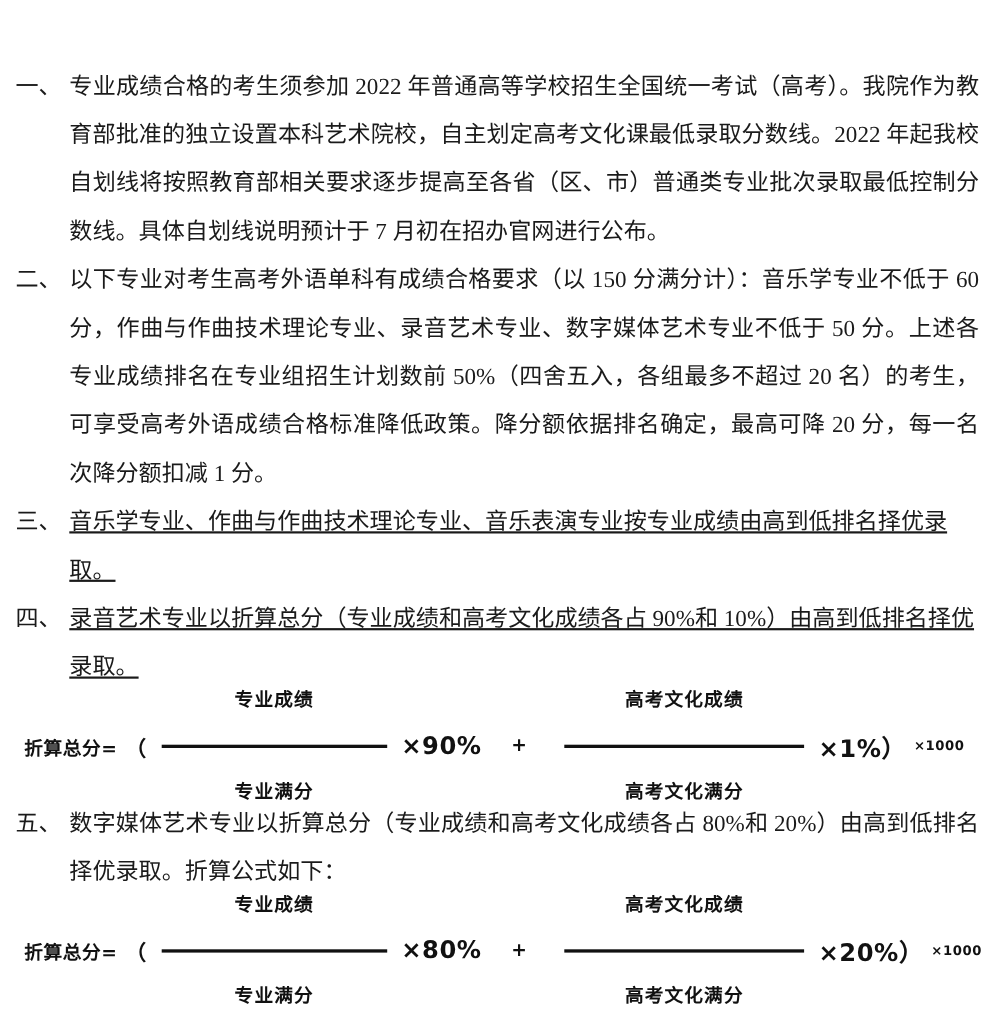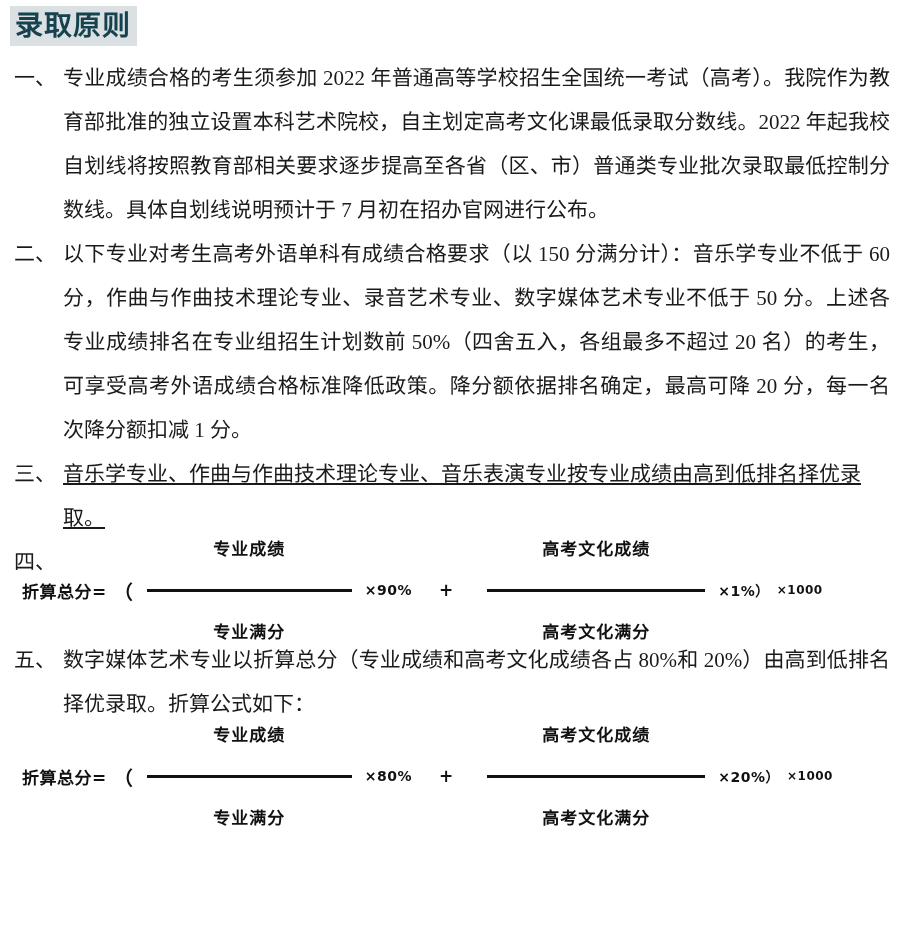--- a/index.html
+++ b/index.html
@@ -136,21 +136,21 @@
   .frac .bar {
     height: 3px;
     background: #111111;
     margin: 3px 0;
     align-self: stretch;
   }
   .frac.f-narrow { min-width: 205px; }
   .frac.f-wide   { min-width: 218px; justify-content: center; }
 
   .f-mult {
-    font-size: 14px;
+    font-size: 22px;
     white-space: nowrap;
     margin-left: 9px;
     letter-spacing: 0.5px;
   }
   .f-plus {
     font-size: 17px;
     margin-left: 27px;
     margin-right: 30px;
   }
   .f-tail {
@@ -158,43 +158,41 @@
     white-space: nowrap;
     margin-left: 7px;
     letter-spacing: 0.5px;
   }
 </style>
 </head>
 <body>
 
 <div class="page">
 
-  <div class="doc-title-wrap">
-    <span class="doc-title">录取原则</span>
-  </div>
 
   <div class="content">
 
     <div class="item">
       <span class="marker">一、</span>
       <p class="para">专业成绩合格的考生须参加 2022 年普通高等学校招生全国统一考试（高考）。我院作为教育部批准的独立设置本科艺术院校，自主划定高考文化课最低录取分数线。2022 年起我校自划线将按照教育部相关要求逐步提高至各省（区、市）普通类专业批次录取最低控制分数线。具体自划线说明预计于 7 月初在招办官网进行公布。</p>
     </div>
 
     <div class="item">
       <span class="marker">二、</span>
       <p class="para">以下专业对考生高考外语单科有成绩合格要求（以 150 分满分计）：音乐学专业不低于 60 分，作曲与作曲技术理论专业、录音艺术专业、数字媒体艺术专业不低于 50 分。上述各专业成绩排名在专业组招生计划数前 50%（四舍五入，各组最多不超过 20 名）的考生，可享受高考外语成绩合格标准降低政策。降分额依据排名确定，最高可降 20 分，每一名次降分额扣减 1 分。</p>
     </div>
 
     <div class="item">
       <span class="marker">三、</span>
       <p class="para no-justify">音乐学专业、作曲与作曲技术理论专业、音乐表演专业按专业成绩由高到低排名择优录取。</p>
     </div>
 
     <div class="item">
       <span class="marker">四、</span>
+      <p class="para no-justify">录音艺术专业以折算总分（专业成绩和高考文化成绩各占 90%和 10%）由高到低排名择优录取。</p>
     </div>
 
     <div class="formula">
       <div class="formula-row">
         <span class="f-label">折算总分=</span>
         <span class="f-paren">（</span>
         <span class="frac f-narrow">
           <span class="num">专业成绩</span>
           <span class="bar"></span>
           <span class="den">专业满分</span>

